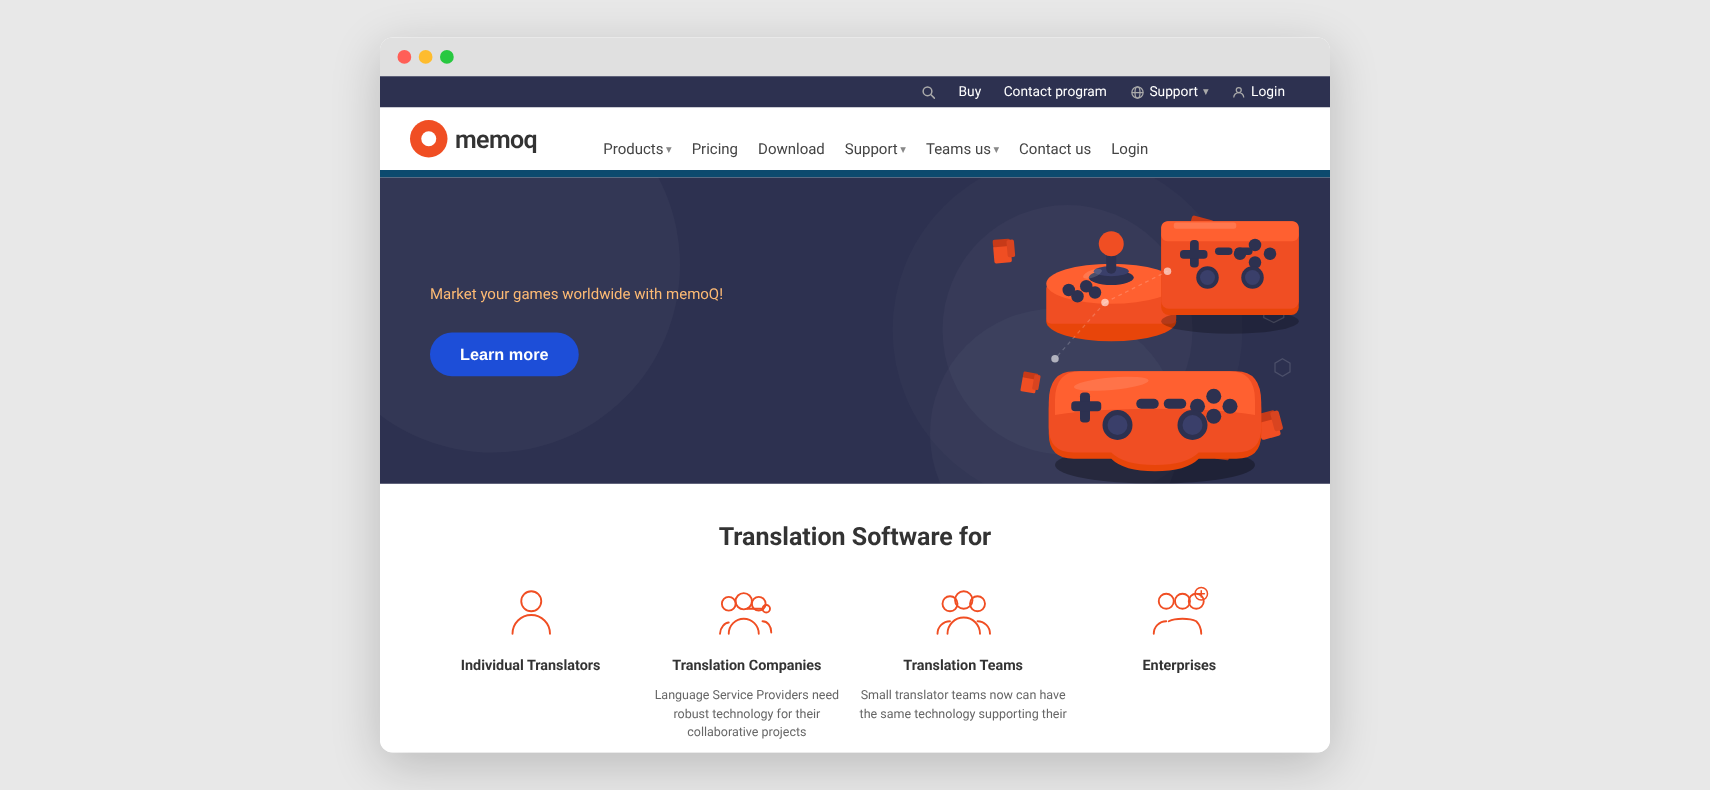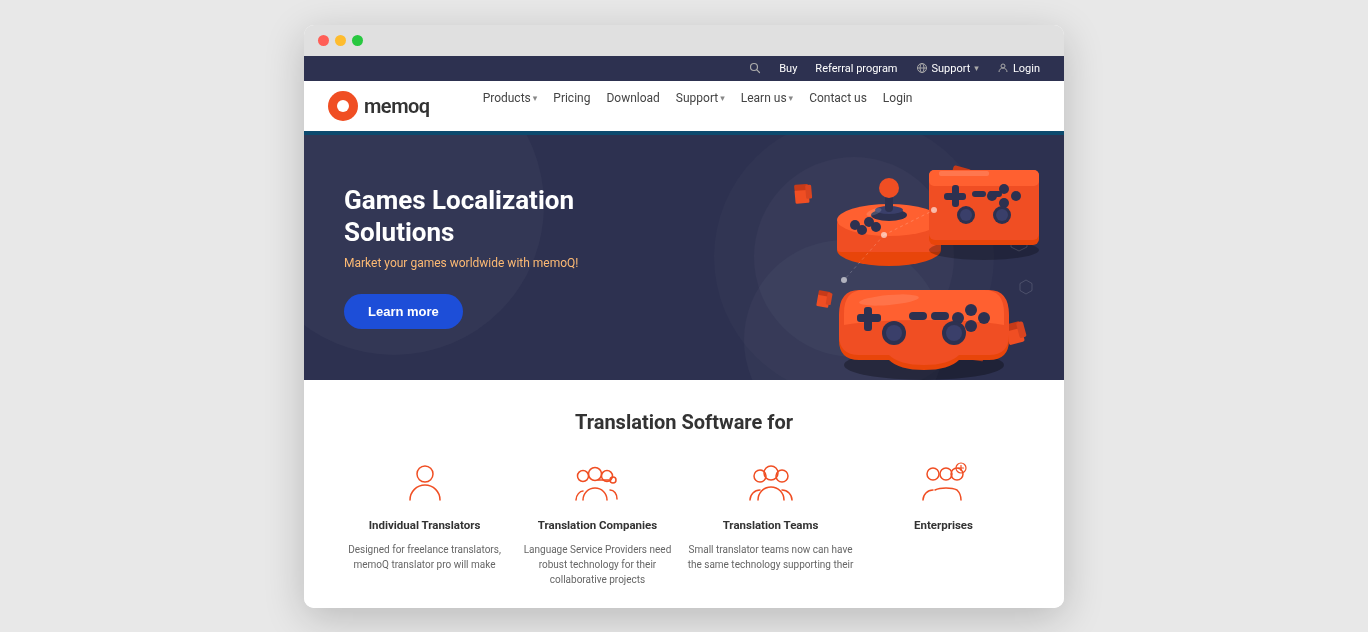--- a/index.html
+++ b/index.html
@@ -26,21 +26,21 @@
       gap: 6px;
     }
     .browser-dot {
       width: 11px; height: 11px;
       border-radius: 50%;
       background: #bbb;
     }
     
     .utility-bar {
       background: #2d3150;
-      padding: 6px 24px;
+      padding: 6px 36px;
       display: flex;
       justify-content: flex-end;
       align-items: center;
       gap: 18px;
     }
     .utility-bar-item {
       color: #ccc;
       font-size: 11px;
       display: flex;
       align-items: center;
@@ -48,23 +48,23 @@
       cursor: pointer;
     }
     .utility-bar-item.active {
       color: #fff;
     }
     
     .main-nav {
       background: #fff;
       padding: 10px 24px;
       display: flex;
-      align-items: flex-start;
+      align-items: flex-end;
       gap: 20px;
-      border-bottom: 4px solid #0c4a6e;
+      border-bottom: 6px solid #0c4a6e;
     }
     .logo-area {
       display: flex;
       align-items: center;
       gap: 6px;
       margin-right: 10px;
     }
     .logo-icon {
       width: 30px; height: 30px;
       background: #f04e23;
@@ -151,21 +151,21 @@
       justify-content: center;
     }
     
     .hero-svg {
       width: 100%;
       height: 100%;
     }
     
     .translation-section {
       background: #fff;
-      padding: 30px 24px 21px;
+      padding: 30px 24px 8px;
       text-align: center;
     }
     .translation-title {
       font-size: 20px;
       font-weight: 700;
       color: #333;
       margin-bottom: 24px;
     }
     .translation-cards {
       display: flex;
@@ -214,21 +214,21 @@
   </div>
 
   <div class="utility-bar">
     <span class="utility-bar-item">
       <svg width="12" height="12" viewBox="0 0 12 12" fill="none">
         <circle cx="5" cy="5" r="3.5" stroke="#aaa" stroke-width="1.2"></circle>
         <line x1="7.8" y1="7.8" x2="10.5" y2="10.5" stroke="#aaa" stroke-width="1.2" stroke-linecap="round"></line>
       </svg>
     </span>
     <span class="utility-bar-item active">Buy</span>
-    <span class="utility-bar-item active">Referral program</span>
+    <span class="utility-bar-item active">Contact program</span>
     <span class="utility-bar-item active">
       <svg width="12" height="12" viewBox="0 0 12 12" fill="none">
         <circle cx="6" cy="6" r="4.5" stroke="#aaa" stroke-width="1"></circle>
         <ellipse cx="6" cy="6" rx="2" ry="4.5" stroke="#aaa" stroke-width="1"></ellipse>
         <line x1="1.5" y1="6" x2="10.5" y2="6" stroke="#aaa" stroke-width="1"></line>
       </svg>
       <span>Support</span>
       <span style="color:#aaa;font-size:9px">▾</span>
     </span>
     <span class="utility-bar-item active">
@@ -250,34 +250,33 @@
         <span>Products</span>
         <span class="chevron">▾</span>
       </span>
       <span class="nav-item">Pricing</span>
       <span class="nav-item">Download</span>
       <span class="nav-item">
         <span>Support</span>
         <span class="chevron">▾</span>
       </span>
       <span class="nav-item">
-        <span>Learn us</span>
+        <span>Teams us</span>
         <span class="chevron">▾</span>
       </span>
       <span class="nav-item">Contact us</span>
       <span class="nav-item">Login</span>
     </div>
   </div>
 
   <div class="hero">
     <div class="hero-bg-circle" style="width:300px;height:300px;left:-60px;top:-80px;"></div>
     <div class="hero-bg-circle" style="width:200px;height:200px;right:120px;bottom:-60px;"></div>
 
     <div class="hero-content">
-      <h1 class="hero-title">Games Localization Solutions</h1>
       <p class="hero-subtitle">Market your games worldwide with memoQ!</p>
       <button class="learn-more-btn">Learn more</button>
     </div>
 
     <div class="hero-illustration">
       <svg class="hero-svg" viewBox="0 0 380 245" xmlns="http://www.w3.org/2000/svg">
 
         <circle cx="190" cy="122" r="100" fill="rgba(255,255,255,0.03)"></circle>
         <circle cx="190" cy="122" r="140" fill="rgba(255,255,255,0.02)"></circle>
 
@@ -413,21 +412,20 @@
     <h2 class="translation-title">Translation Software for</h2>
 
     <div class="translation-cards">
 
       <div class="translation-card">
         <svg class="card-icon" viewBox="0 0 50 50" fill="none" xmlns="http://www.w3.org/2000/svg">
           <circle cx="25" cy="16" r="8" stroke="#f04e23" stroke-width="1.5" fill="none"></circle>
           <path d="M10 42c0-8.3 6.7-15 15-15s15 6.7 15 15" stroke="#f04e23" stroke-width="1.5" fill="none" stroke-linecap="round"></path>
         </svg>
         <span class="card-title">Individual Translators</span>
-        <span class="card-desc">Designed for freelance translators, memoQ translator pro will make</span>
       </div>
 
       <div class="translation-card">
         <svg class="card-icon" viewBox="0 0 50 50" fill="none" xmlns="http://www.w3.org/2000/svg">
           <circle cx="10" cy="18" r="5.5" stroke="#f04e23" stroke-width="1.5" fill="none"></circle>
           <circle cx="22" cy="16" r="6.5" stroke="#f04e23" stroke-width="1.5" fill="none"></circle>
           <circle cx="34" cy="18" r="5.5" stroke="#f04e23" stroke-width="1.5" fill="none"></circle>
           <line x1="25" y1="22" x2="36" y2="22" stroke="#f04e23" stroke-width="1.5" stroke-linecap="round"></line>
           <circle cx="40" cy="22" r="3" stroke="#f04e23" stroke-width="1.5" fill="none"></circle>
           <path d="M3 42c0-5 4-9 7-9" stroke="#f04e23" stroke-width="1.5" fill="none" stroke-linecap="round"></path>

